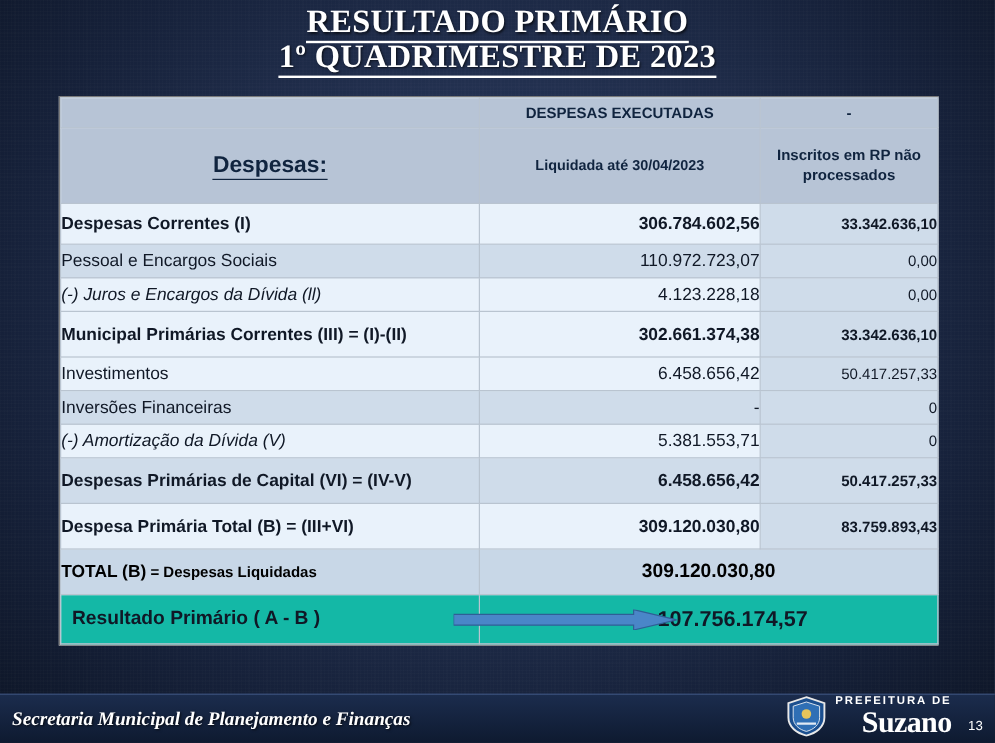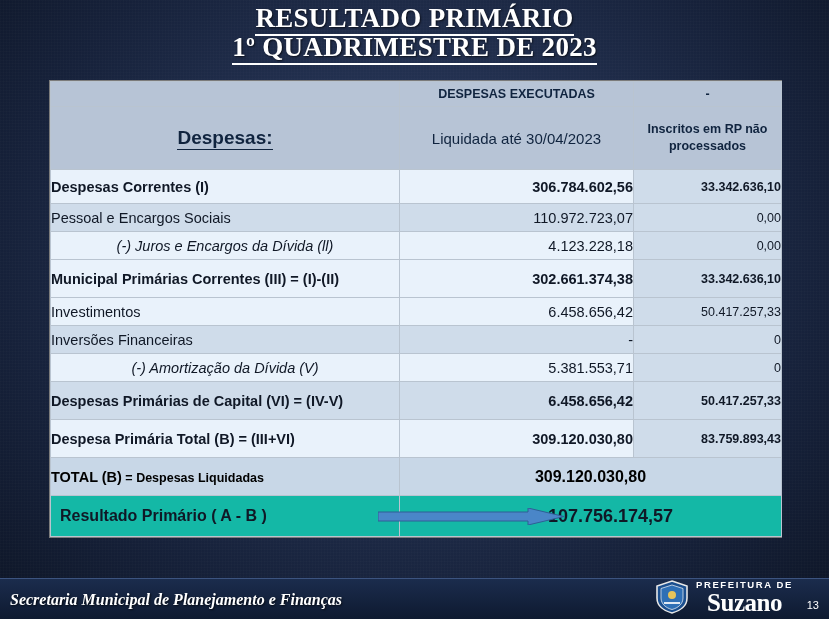--- a/index.html
+++ b/index.html
@@ -104,22 +104,22 @@
     color: #10243f;
     height: 62px;
   }
   .hdr-despesas span {
     border-bottom: 1.6px solid #10243f;
     padding-bottom: 1px;
   }
   .hdr-liquidada {
     background: #b7c4d6;
     text-align: center;
-    font-size: 15px;
-    font-weight: normal;
+    font-size: 12px;
+    font-weight: bold;
     color: #10243f;
     height: 62px;
   }
   .hdr-inscritos {
     background: #b7c4d6;
     text-align: center;
     font-size: 12.5px;
     font-weight: bold;
     color: #10243f;
     line-height: 17px;
@@ -142,21 +142,21 @@
     height: 27px;
   }
   td.rp {
     font-size: 12.5px;
     color: #101826;
     text-align: right;
     padding: 3px 8px 3px 4px;
     height: 27px;
   }
   tr.bold td { font-weight: bold; }
-  tr.italic td.lbl { font-style: italic; text-align: center; }
+  tr.italic td.lbl { font-style: italic; }
   tr.tall td { height: 37px; }
   tr.tall2 td { height: 33px; }
 
   .bg-light { background: #e9f2fb; }
   .bg-blue  { background: #cfdcea; }
   .bg-blue2 { background: #c8d7e7; }
 
   td.total-label {
     font-size: 14.5px;
     font-weight: bold;
@@ -244,21 +244,21 @@
     align-items: center;
     gap: 6px;
   }
   .crest {
     width: 36px;
     height: 34px;
     position: relative;
   }
   .logo-text {
     line-height: 1;
-    text-align: center;
+    text-align: right;
   }
   .logo-pref {
     color: #ffffff;
     font-size: 9.5px;
     font-weight: bold;
     letter-spacing: 1.6px;
     display: block;
     margin-bottom: 1px;
   }
   .logo-suzano {

